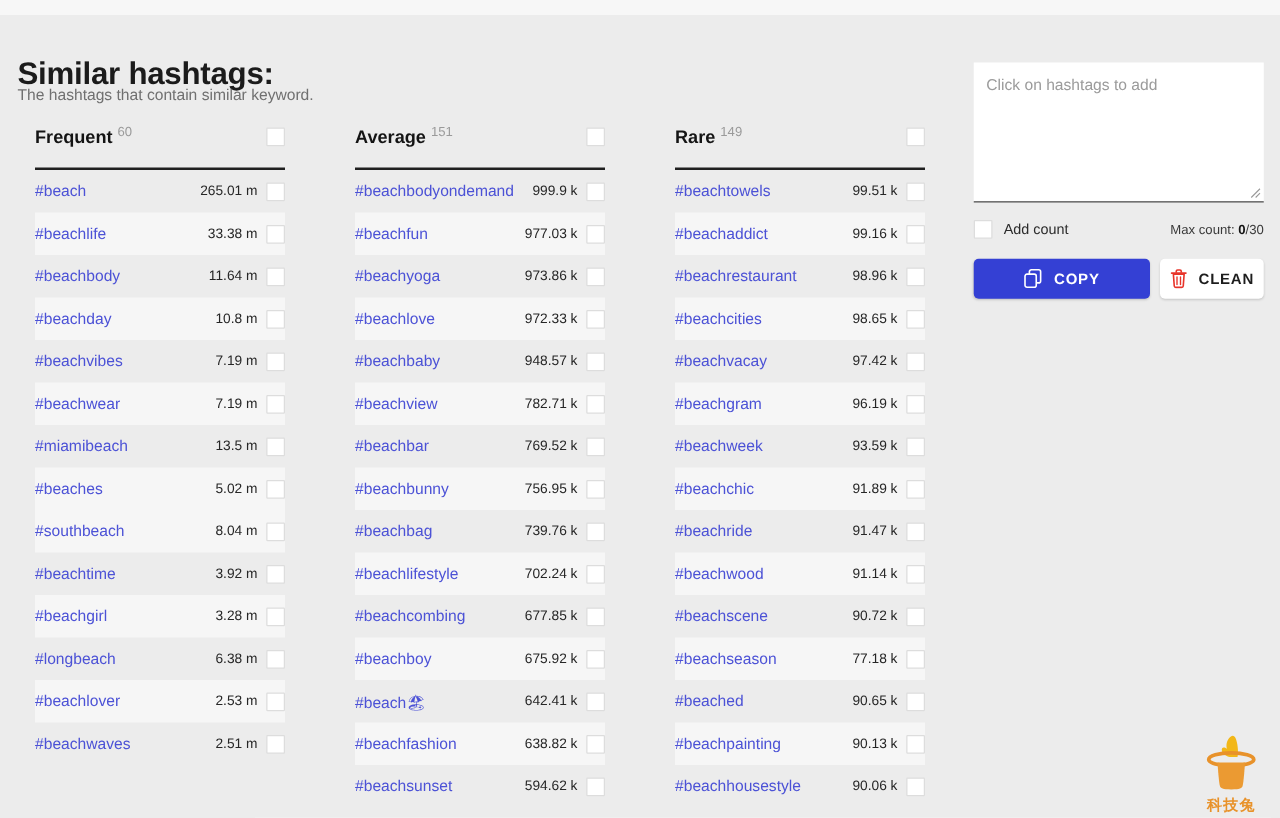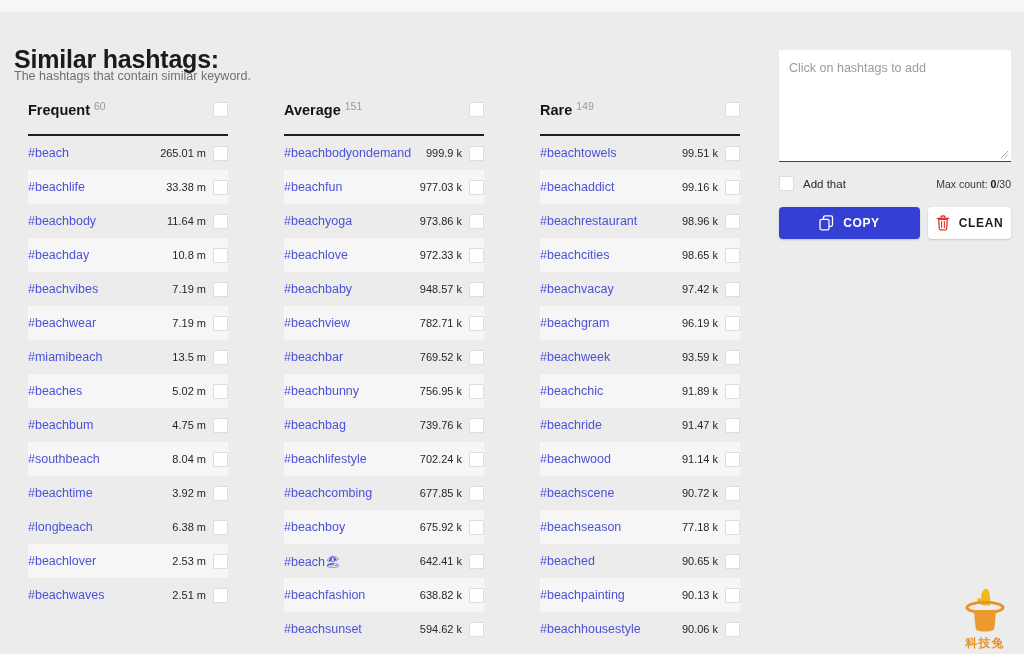--- a/index.html
+++ b/index.html
@@ -245,33 +245,33 @@
           <div class="row">
             <a class="tag" href="#">#miamibeach</a>
             <span class="count">13.5 m</span>
             <span class="cbox"></span>
           </div>
           <div class="row alt">
             <a class="tag" href="#">#beaches</a>
             <span class="count">5.02 m</span>
             <span class="cbox"></span>
           </div>
-          <div class="row">
-            <a class="tag" href="#">#beachbum</a>
-            <span class="count">4.75 m</span>
-            <span class="cbox"></span>
-          </div>
           <div class="row alt">
             <a class="tag" href="#">#southbeach</a>
             <span class="count">8.04 m</span>
             <span class="cbox"></span>
           </div>
           <div class="row">
             <a class="tag" href="#">#beachtime</a>
             <span class="count">3.92 m</span>
+            <span class="cbox"></span>
+          </div>
+          <div class="row alt">
+            <a class="tag" href="#">#beachgirl</a>
+            <span class="count">3.28 m</span>
             <span class="cbox"></span>
           </div>
           <div class="row">
             <a class="tag" href="#">#longbeach</a>
             <span class="count">6.38 m</span>
             <span class="cbox"></span>
           </div>
           <div class="row alt">
             <a class="tag" href="#">#beachlover</a>
             <span class="count">2.53 m</span>
@@ -457,21 +457,21 @@
   <div class="panel">
     <div class="ta-wrap">
       <textarea class="textarea" placeholder="Click on hashtags to add" style=""></textarea>
       <svg class="resize-grip" viewBox="0 0 9 9">
         <path d="M8,1 L1,8 M8,4.5 L4.5,8" stroke="#9a9a9a" stroke-width="0.9" fill="none"></path>
       </svg>
     </div>
 
     <div class="panel-row">
       <span class="cbox"></span>
-      <span class="addspace-label">Add that</span>
+      <span class="addspace-label">Add count</span>
       <span class="maxcount"><span>Max count: </span><b>0</b><span>/30</span></span>
     </div>
 
     <div class="btn-row">
       <button class="btn btn-copy">
         <svg width="15" height="16" viewBox="0 0 15 16">
           <rect x="4.5" y="0.8" width="9" height="10.5" rx="1.6" fill="none" stroke="#ffffff" stroke-width="1.3"></rect>
           <rect x="1" y="4.3" width="9" height="10.5" rx="1.6" fill="#3440d4" stroke="#ffffff" stroke-width="1.3"></rect>
         </svg>
         <span>COPY</span>

